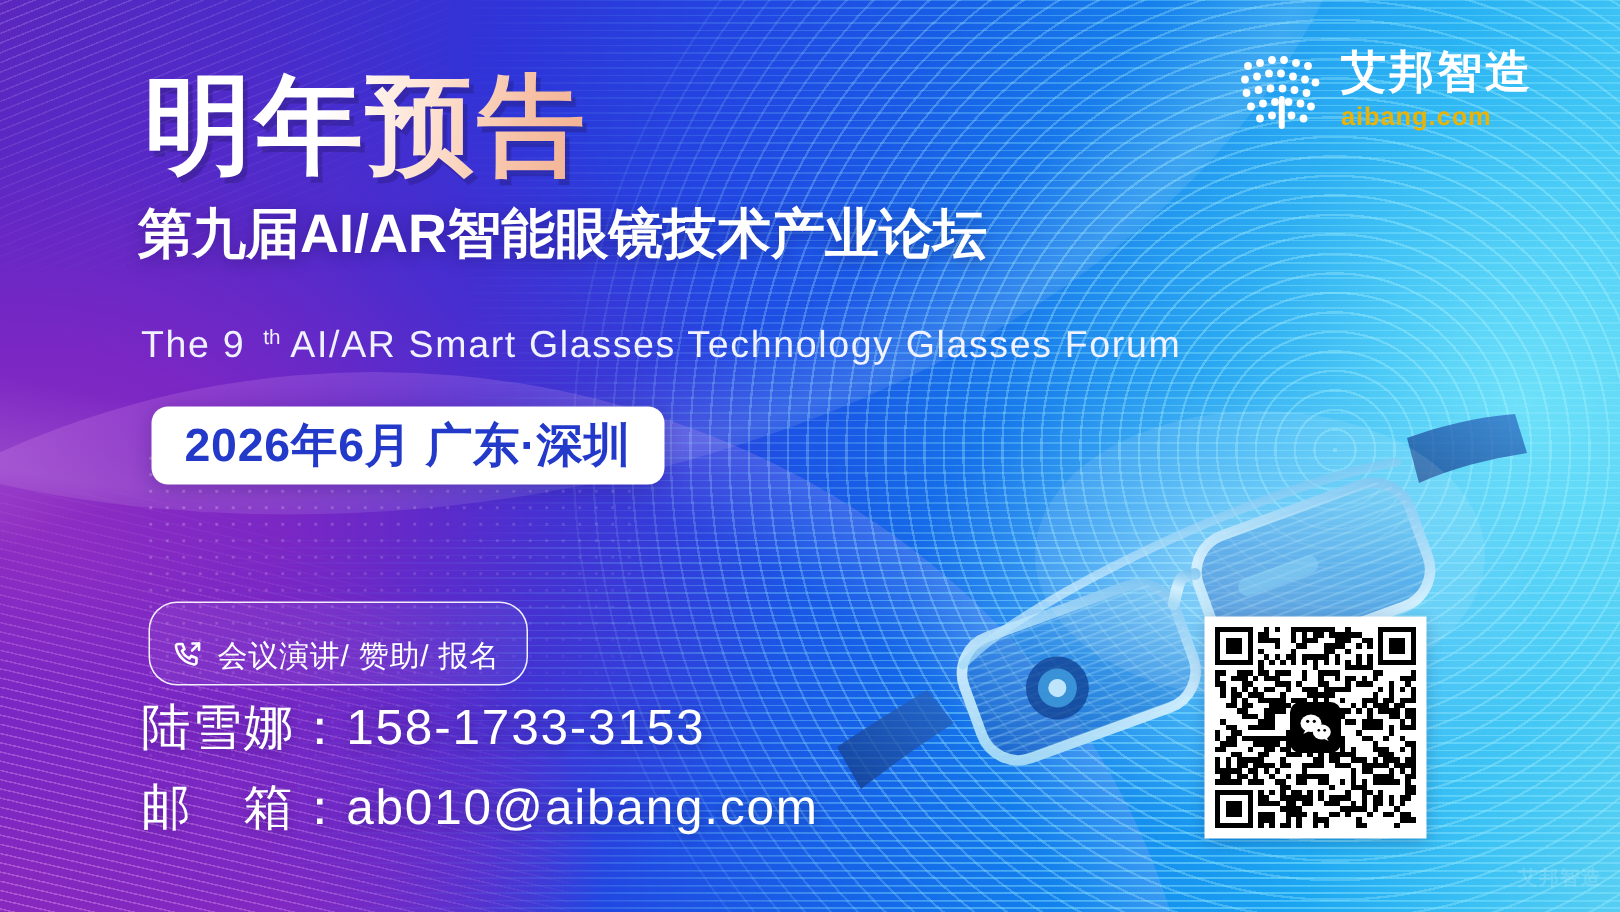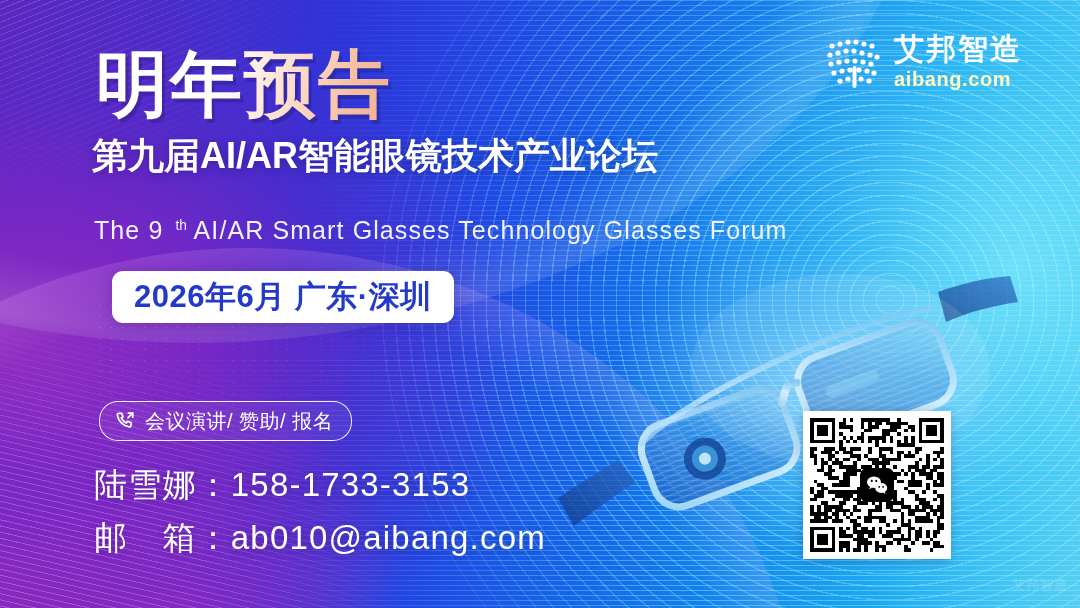--- a/index.html
+++ b/index.html
@@ -239,21 +239,21 @@
   .title-en sup {
     font-size: 0.55em;
     vertical-align: super;
     letter-spacing: 0;
     margin-left: 12px;
   }
 
   
   .date-badge {
     position: absolute;
-    left: 112px;
+    left: 101px;
     top: 271px;
     height: 52px;
     padding: 0 22px;
     display: inline-flex;
     align-items: center;
     background: #ffffff;
     border-radius: 11px;
     box-shadow: 0 3px 14px rgba(25,10,80,0.22);
   }
   .date-badge span {
@@ -263,21 +263,21 @@
     letter-spacing: 0.5px;
     white-space: nowrap;
   }
 
   
   .pill {
     position: absolute;
     left: 99px;
     top: 401px;
     height: 38px;
-    padding: 0 18px 0 14px;
+    padding: 16px 18px 0 14px;
     display: inline-flex;
     align-items: center;
     gap: 9px;
     border: 1.6px solid rgba(255,255,255,0.92);
     border-radius: 19px;
     background: rgba(255,255,255,0.05);
   }
   .pill .pill-label {
     font-size: 20px;
     font-weight: 500;
@@ -318,23 +318,23 @@
   }
   .logo-mark { display:block; width: 56px; height: 52px; }
   .logo-text { display: flex; flex-direction: column; line-height: 1; }
   .logo-cn {
     font-size: 30px;
     font-weight: 700;
     color: #ffffff;
     letter-spacing: 2px;
   }
   .logo-en {
-    font-size: 20px;
+    font-size: 17px;
     font-weight: 700;
-    color: #fef9c3;
+    color: #eab308;
     letter-spacing: 0.6px;
     margin-top: 5px;
   }
 
   
   .qr {
     position: absolute;
     left: 803px;
     top: 411px;
     width: 148px;

